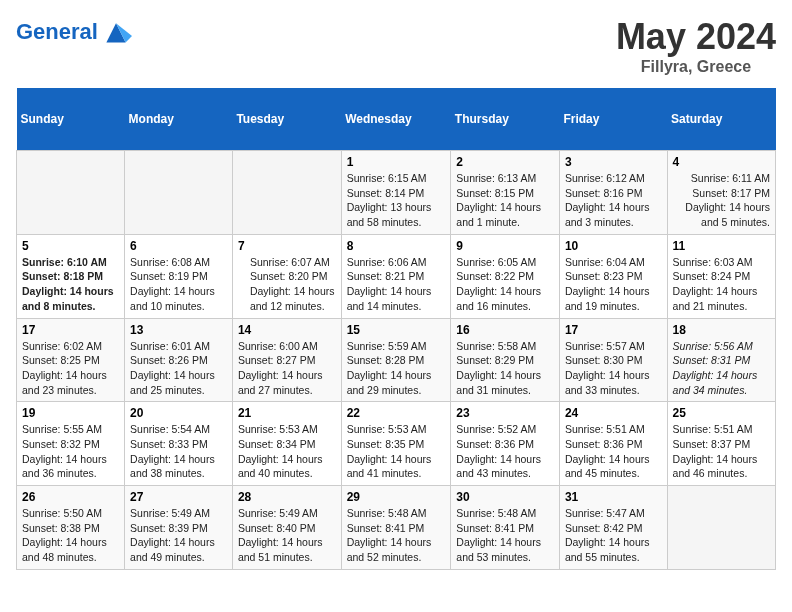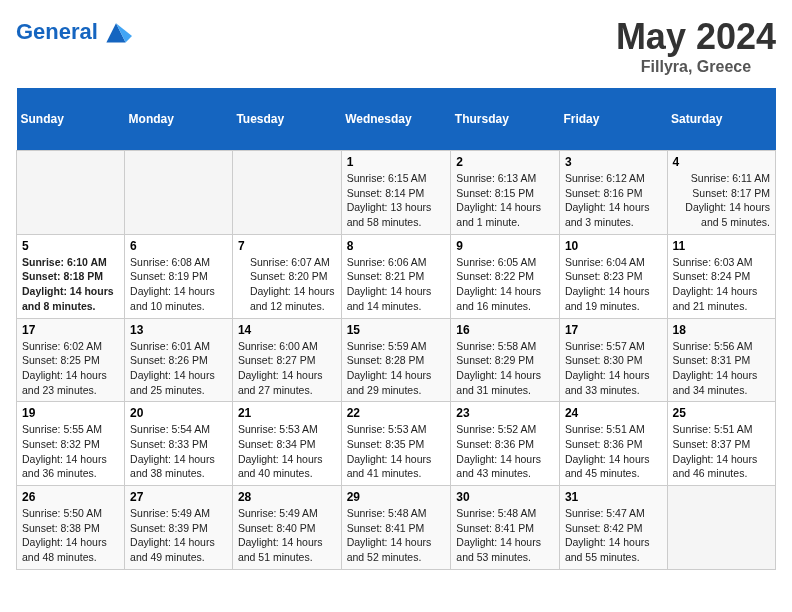--- a/index.html
+++ b/index.html
@@ -223,21 +223,21 @@
 Daylight: 14 hours and 31 minutes.</div>
         </td>
         <td>
           <span class="day-number">17</span>
           <div class="day-info" style="white-space: pre-line;">Sunrise: 5:57 AM
 Sunset: 8:30 PM
 Daylight: 14 hours and 33 minutes.</div>
         </td>
         <td>
           <span class="day-number">18</span>
-          <div class="day-info" style="white-space: pre-line;">Sunrise: 5:56 AM
+          <div class="day-info" style="white-space: pre-line; font-style: italic;">Sunrise: 5:56 AM
 Sunset: 8:31 PM
 Daylight: 14 hours and 34 minutes.</div>
         </td>
       </tr>
       <tr>
         <td>
           <span class="day-number">19</span>
           <div class="day-info" style="white-space: pre-line;">Sunrise: 5:55 AM
 Sunset: 8:32 PM
 Daylight: 14 hours and 36 minutes.</div>

